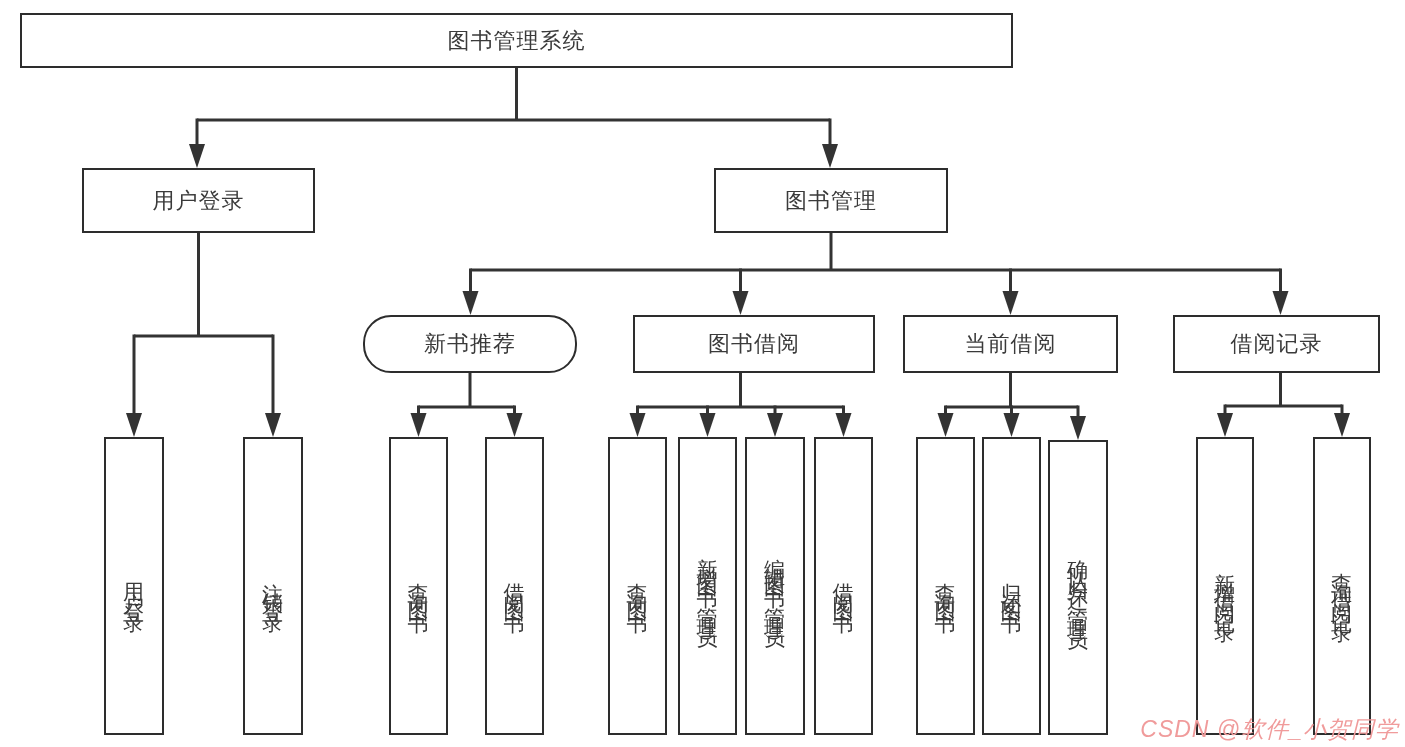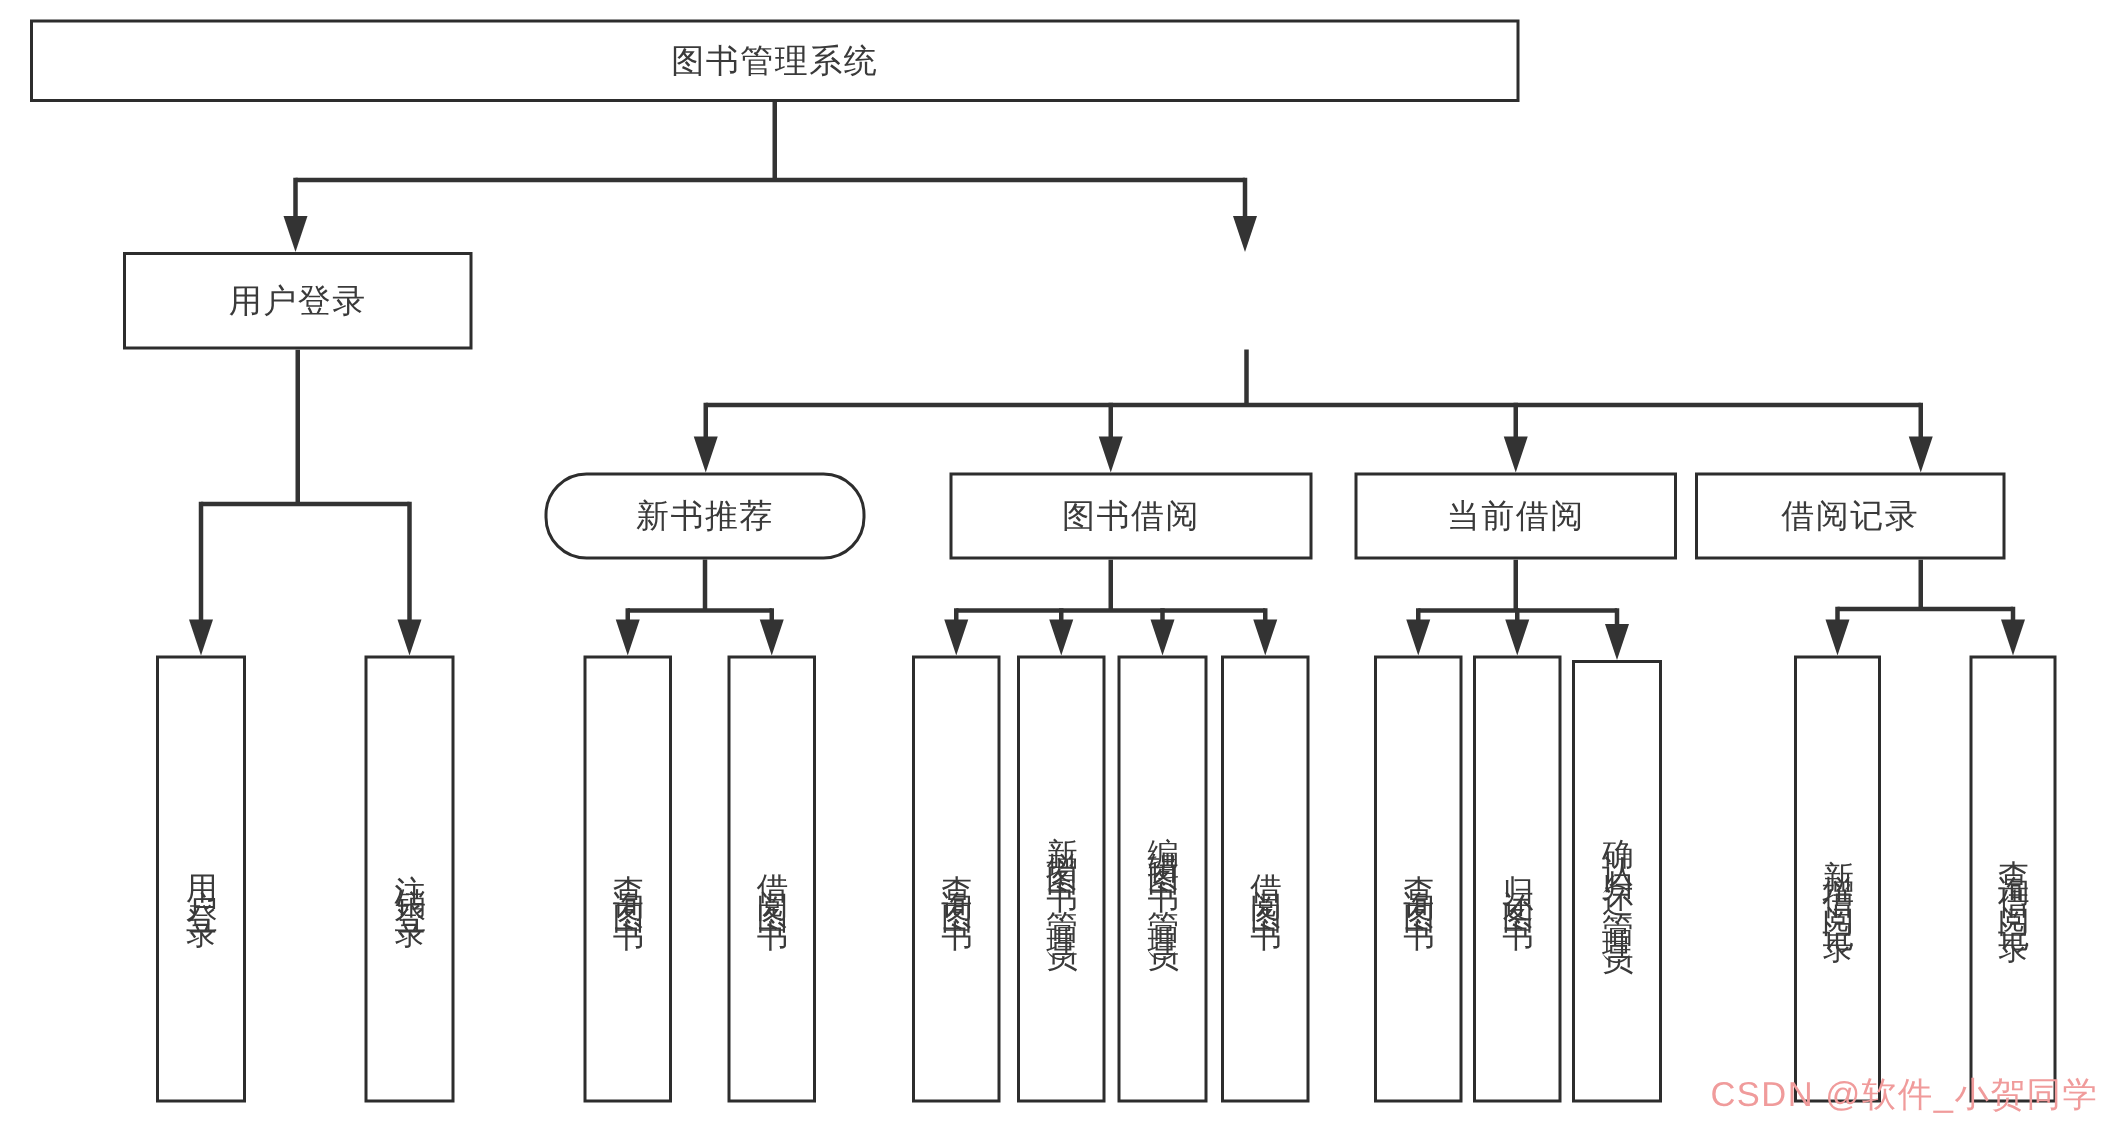--- a/index.html
+++ b/index.html
@@ -39,21 +39,21 @@
     line-height: 1;
     white-space: nowrap;
   }
   
   .n-root  { left: 20px;   top: 13px;  width: 993px; height: 55px; justify-content: center; }
   .n-l2a   { left: 82px;   top: 168px; width: 233px; height: 65px; }
   .n-l2b   { left: 714px;  top: 168px; width: 234px; height: 65px; }
   .n-l3a   { left: 363px;  top: 315px; width: 214px; height: 58px; border-radius: 28px; }
   .n-l3b   { left: 633px;  top: 315px; width: 242px; height: 58px; text-align: right; }
   .n-l3c   { left: 903px;  top: 315px; width: 215px; height: 58px; }
-  .n-l3d   { left: 1130px; top: 315px; width: 207px; height: 58px; }
+  .n-l3d   { left: 1173px; top: 315px; width: 207px; height: 58px; }
   .n-u0    { left: 104px;  top: 437px; width: 60px; height: 298px; }
   .n-u1    { left: 243px;  top: 437px; width: 60px; height: 298px; }
   .n-r0c0  { left: 389px;  top: 437px; width: 59px; height: 298px; }
   .n-r0c1  { left: 485px;  top: 437px; width: 59px; height: 298px; }
   .n-r1c0  { left: 608px;  top: 437px; width: 59px; height: 298px; }
   .n-r1c1  { left: 678px;  top: 437px; width: 59px; height: 298px; }
   .n-r1c2  { left: 745px;  top: 437px; width: 60px; height: 298px; }
   .n-r1c3  { left: 814px;  top: 437px; width: 59px; height: 298px; }
   .n-r2c0  { left: 916px;  top: 437px; width: 59px; height: 298px; }
   .n-r2c1  { left: 982px;  top: 437px; width: 59px; height: 298px; }
@@ -61,20 +61,21 @@
   .n-r3c0  { left: 1196px; top: 437px; width: 58px; height: 298px; }
   .n-r3c1  { left: 1313px; top: 437px; width: 58px; height: 298px; }
   .watermark {
     position: absolute;
     right: 6px;
     bottom: 2px;
     font-size: 23px;
     color: #f09b9b;
     white-space: nowrap;
     letter-spacing: 1px;
+    font-style: italic;
   }
 </style>
 </head>
 <body>
 
 <div class="stage">
 
   <svg class="connectors" viewBox="0 0 1405 747" xmlns="http://www.w3.org/2000/svg">
     <g stroke="#333333" stroke-width="3" fill="none">
 
@@ -148,20 +149,23 @@
     </g>
   </svg>
 
   <div class="node n-root">
     <span class="hlabel">图书管理系统</span>
   </div>
 
   <div class="node n-l2a">
     <span class="hlabel">用户登录</span>
   </div>
+  <div class="node n-l2b">
+    <span class="hlabel">图书管理</span>
+  </div>
 
   <div class="node n-l3a">
     <span class="hlabel">新书推荐</span>
   </div>
   <div class="node n-l3b">
     <span class="hlabel">图书借阅</span>
   </div>
   <div class="node n-l3c">
     <span class="hlabel">当前借阅</span>
   </div>

